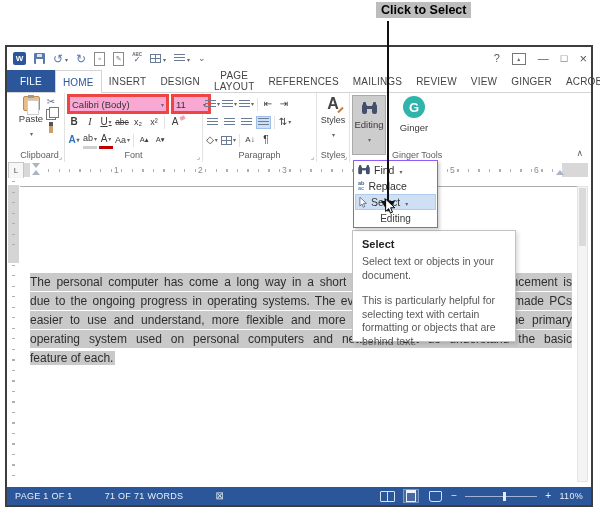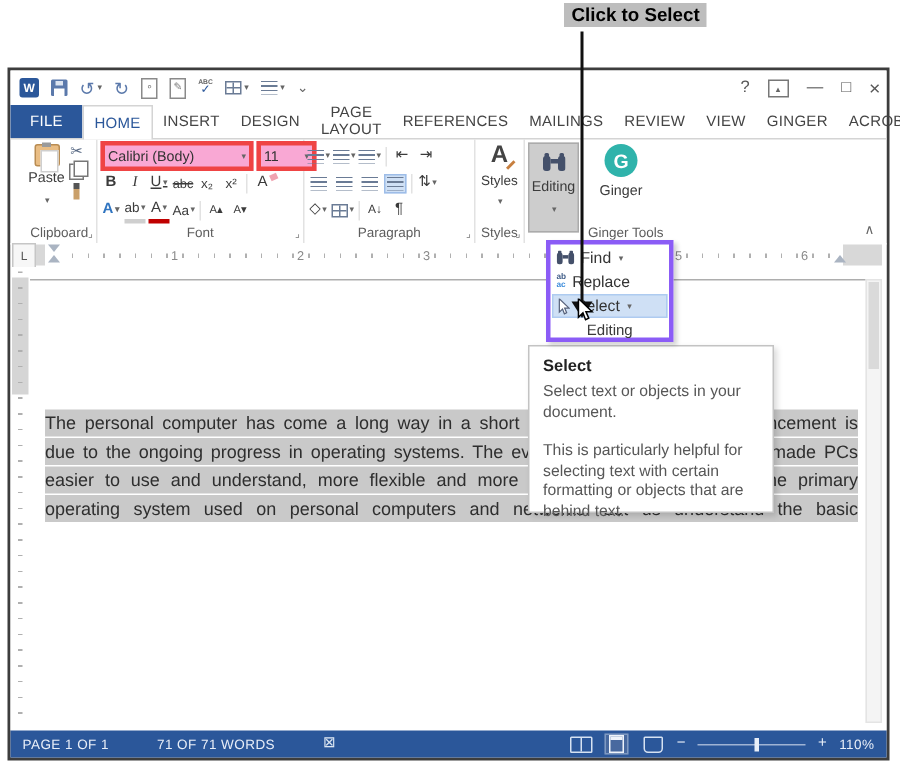--- a/index.html
+++ b/index.html
@@ -153,21 +153,21 @@
   .sb-read:before{content:"";position:absolute;left:50%;top:0;width:1px;height:100%;background:#d6e2f2;}
   .viewwrap{display:flex;align-items:center;justify-content:center;width:16px;height:14px;}
   .view-active{background:#48699f;border:1px solid #7e99c2;box-sizing:border-box;}
   .sb-print{width:8px;height:10px;border:1px solid #eef3fa;background:linear-gradient(#eef3fa 0 2px,transparent 2px);}
   .sb-web{width:11px;height:9px;border:1px solid #d6e2f2;border-radius:1px 1px 3px 3px;}
   .zoomtrack{width:72px;height:1px;background:#9fb3d4;position:relative;}
   .zoomthumb{position:absolute;left:38px;top:-4px;width:3px;height:9px;background:#e8eef8;}
   .sb-zoomsign{font-size:10px;line-height:1;color:#e8eef8;}
 
   
-  .flyout{position:absolute;left:364px;top:160px;width:85px;height:68px;background:#fff;border:3px solid #8b5cf6;
+  .flyout{position:absolute;left:353px;top:160px;width:85px;height:68px;background:#fff;border:1px solid #8b5cf6;
     box-shadow:2px 2px 3px rgba(0,0,0,.18);z-index:30;box-sizing:border-box;padding:1px;}
   .mrow{height:16px;display:flex;align-items:center;gap:4px;padding-left:3px;font-size:10.5px;color:#333;}
   .mrow-sel{background:#cfe0f5;border:1px solid #aecbf0;box-sizing:border-box;}
   .mfooter{height:15px;display:flex;align-items:center;justify-content:center;font-size:10px;color:#3a3a3a;margin-top:1px;}
   .ic-replace{display:flex;flex-direction:column;line-height:1;font-size:5.5px;color:#44608a;font-weight:bold;}
 
   
   .tooltip{position:absolute;left:352px;top:230px;width:164px;height:112px;background:#fff;border:1px solid #c3c3c3;
     box-shadow:2px 2px 4px rgba(0,0,0,.15);z-index:28;box-sizing:border-box;padding:7px 9px;}
   .tt-title{font-size:11px;font-weight:bold;color:#222;margin-bottom:5px;}
@@ -396,20 +396,21 @@
       </div>
       <div class="pagetop"></div>
       <div class="vscroll">
           <div class="vthumb"></div>
         </div>
       <div class="para">
         <div class="dl">The personal computer has come a long way in a short period of time and this advancement is</div>
         <div class="dl">due to the ongoing progress in operating systems. The evolution of operating systems made PCs</div>
         <div class="dl">easier to use and understand, more flexible and more reliable. Windows remains the primary</div>
         <div class="dl">operating system used on personal computers and networks. Let us understand the basic</div>
+        <div class="dl-last"><span>feature of each.</span></div>
       </div>
     </div>
 
     <div class="statusbar">
       <div class="sb-left">
         <span>PAGE 1 OF 1</span>
         <span>71 OF 71 WORDS</span>
         <span class="sb-book">⊠</span>
       </div>
       <div class="sb-right">

